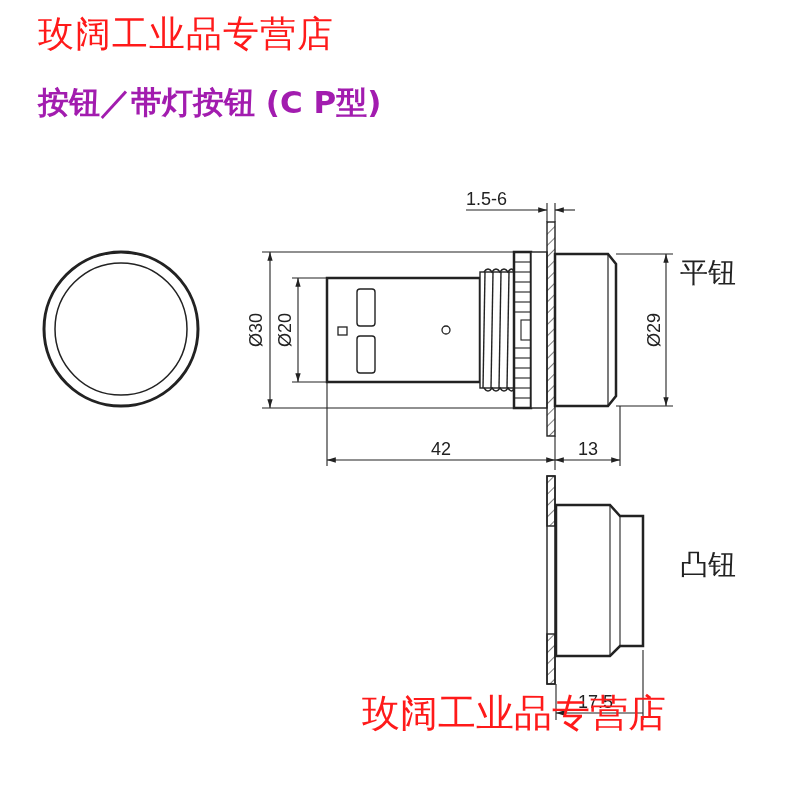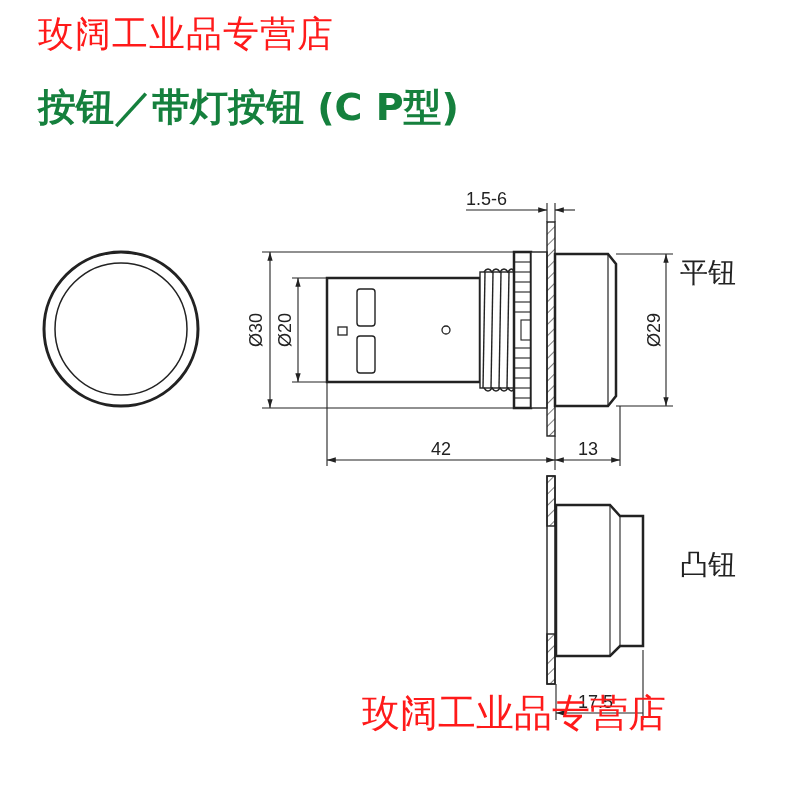--- a/index.html
+++ b/index.html
@@ -1,18 +1,18 @@
 <!DOCTYPE html>
 <html><head>
 <meta charset="utf-8">
 <style>
   html, body { margin: 0; padding: 0; background: #ffffff; }
   body { width: 800px; height: 800px; position: relative; overflow: hidden; font-family: "DejaVu Sans", sans-serif; }
   .shop-title { position: absolute; left: 38px; top: 10px; font-family: "DejaVu Serif", serif; font-size: 36px; color: #ff1a1a; letter-spacing: 1px; white-space: nowrap; }
-  .product-title { position: absolute; left: 38px; top: 82px; font-family: "DejaVu Sans", sans-serif; font-weight: bold; font-size: 38px; color: #15803d; white-space: nowrap; }
+  .product-title { position: absolute; left: 38px; top: 82px; font-family: "DejaVu Sans", sans-serif; font-weight: bold; font-size: 31px; color: #a21caf; white-space: nowrap; }
   .watermark { position: absolute; left: 362px; top: 688px; font-family: "DejaVu Serif", serif; font-size: 38px; color: #ff1a1a; white-space: nowrap; z-index: 3; }
   svg.drawing { position: absolute; left: 0; top: 0; z-index: 2; }
   .dimtxt { font-family: "Liberation Sans", sans-serif; font-size: 18px; fill: #222; }
   .label { font-family: "DejaVu Sans", sans-serif; font-size: 28px; fill: #222; }
 </style>
 </head>
 <body>
 
 <div class="shop-title">玫阔工业品专营店</div>
 <div class="product-title">按钮／带灯按钮 (C P型)</div>

